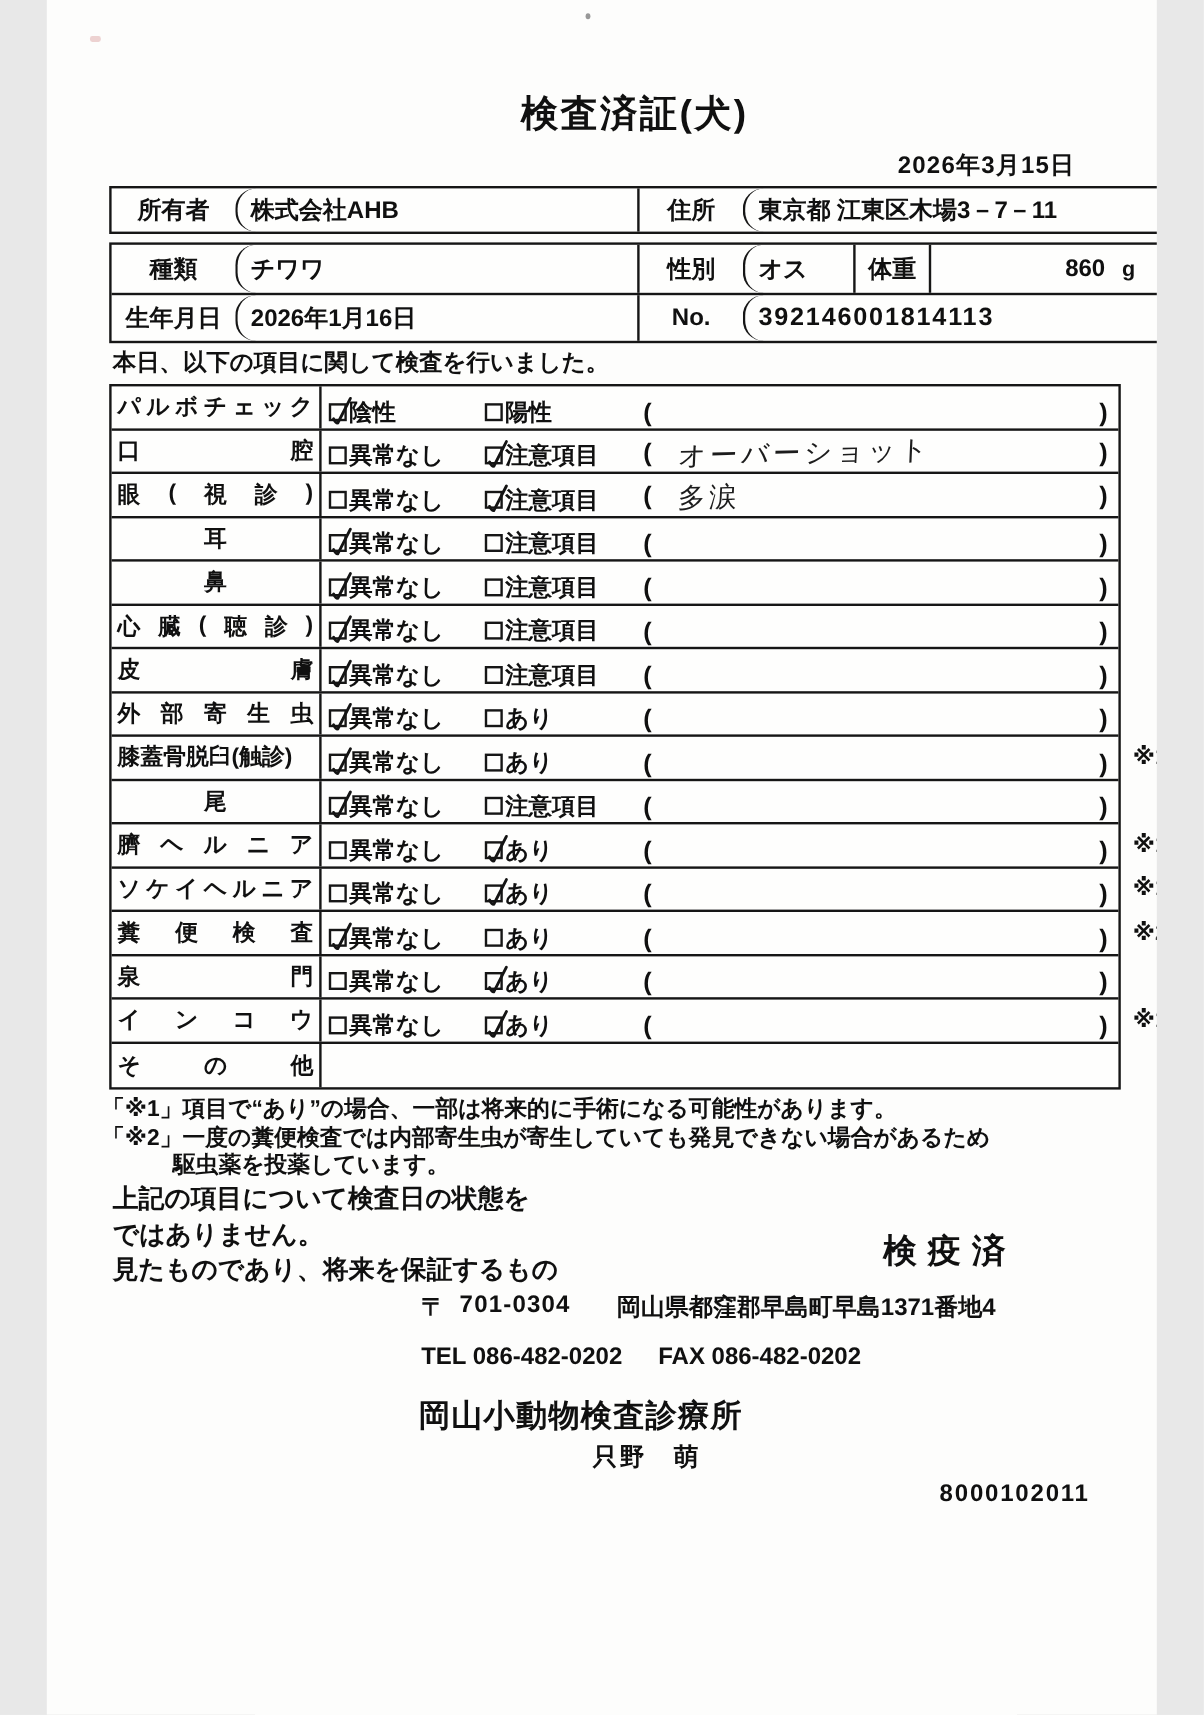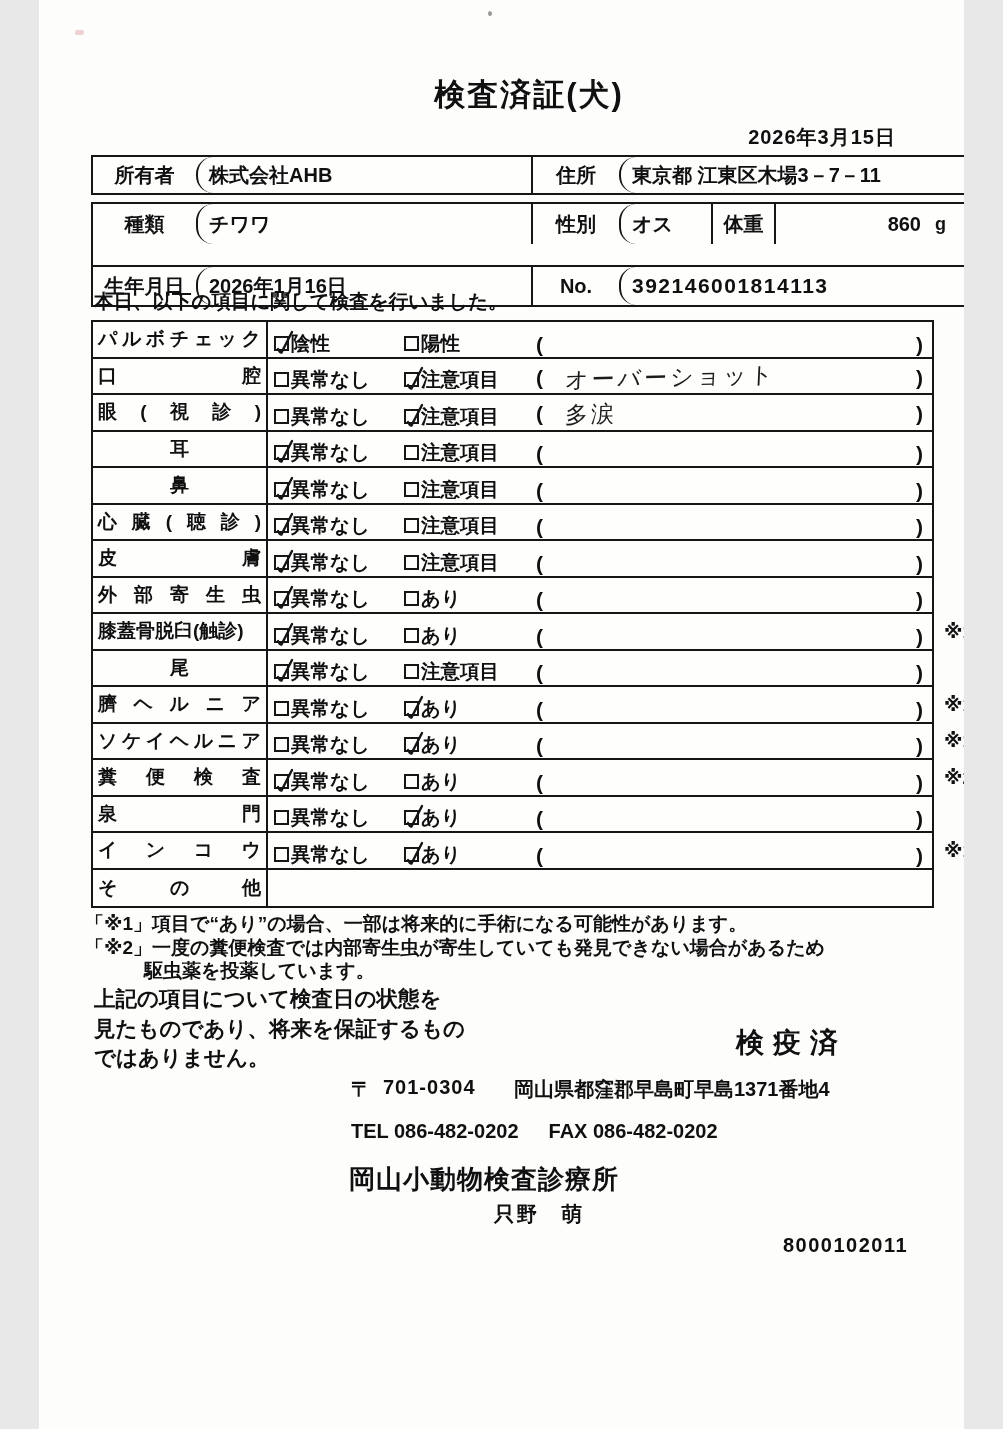--- a/index.html
+++ b/index.html
@@ -15,21 +15,21 @@
   .abs{position:absolute;}
 
   
   .doc-title{left:0;top:74px;width:980px;text-align:center;font-size:31px;font-weight:700;letter-spacing:2px;}
   .exam-date-label{left:563px;top:124px;font-size:20px;font-weight:600;margin-top:44px;}
   .exam-date-value{right:68px;top:124px;font-size:20px;font-weight:600;letter-spacing:1px;}
 
   
   .tbl{border:2px solid #161616;display:flex;flex-direction:column;box-sizing:border-box;background:#fefefd;}
   .trow{display:flex;box-sizing:border-box;}
-  .trow + .trow{border-top:2px solid #161616;margin-top:21px;}
+  .trow + .trow{border-top:2px solid #161616;}
   .tc{box-sizing:border-box;display:flex;align-items:center;font-size:20px;font-weight:600;}
   .tc.vline{border-left:2px solid #161616;}
   .tc.center{justify-content:center;}
   .tc.pad{padding-left:11px;border-radius:17px;}
   .tbl-a{left:52px;top:155px;width:883px;height:40px;}
   .tbl-b{left:52px;top:202px;width:883px;}
   .tbl-b .trow{height:40px;}
   .w1{width:103px;}.w2{width:335px;}.w3{width:88px;}.w4{width:92px;}.w5{width:63px;}
   .flex1{flex:1;}
   .weight-cell{justify-content:flex-end;padding-right:26px;}
@@ -637,22 +637,22 @@
       <span class="note-mark"></span>
     </div>
   </div>
 
   <div class="abs fn1">「※1」項目で“あり”の場合、一部は将来的に手術になる可能性があります。</div>
   <div class="abs fn2a">「※2」一度の糞便検査では内部寄生虫が寄生していても発見できない場合があるため</div>
   <div class="abs fn2b">駆虫薬を投薬しています。</div>
 
   <div class="abs disclaimer">
     <div>上記の項目について検査日の状態を</div>
+    <div>ではありません。</div>
     <div>見たものであり、将来を保証するもの</div>
-    <div>ではありません。</div>
   </div>
 
   <div class="abs stamp">検疫済</div>
 
   <div class="abs postal-mark">〒</div>
   <div class="abs postal-code">701-0304</div>
   <div class="abs clinic-address">岡山県都窪郡早島町早島1371番地4</div>
   <div class="abs telfax">
     <span>TEL 086-482-0202</span><span class="fax">FAX 086-482-0202</span>
   </div>

